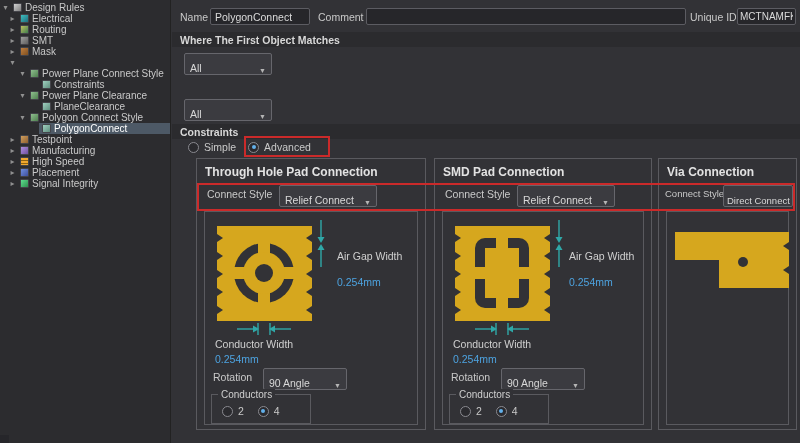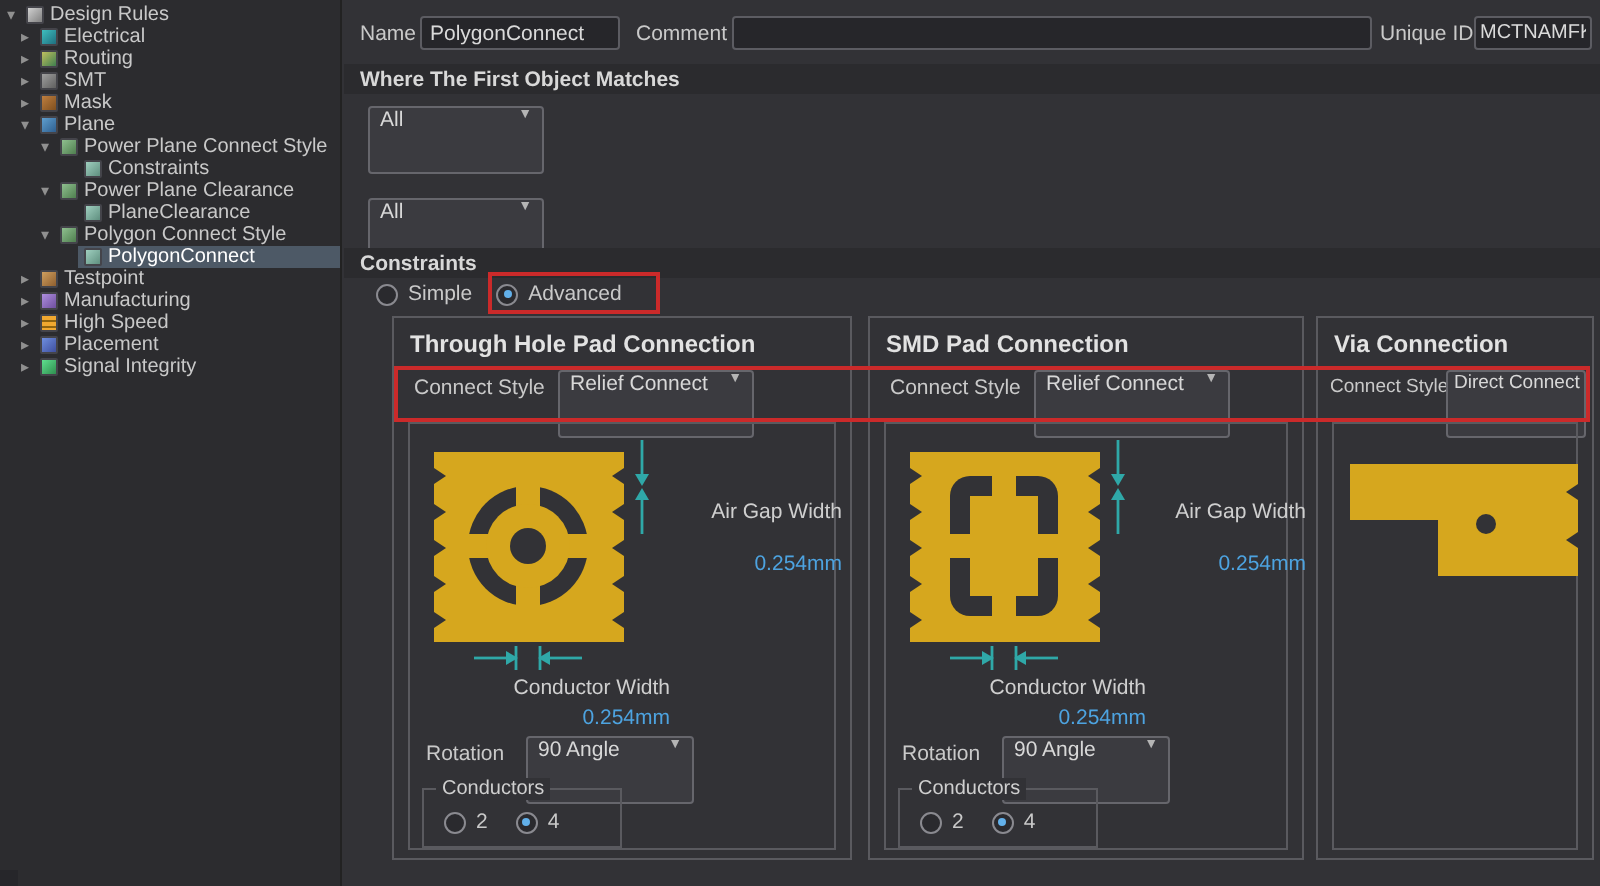--- a/index.html
+++ b/index.html
@@ -38,38 +38,38 @@
   .ic-signal{background:linear-gradient(135deg,#5fdf8f,#2f8f4f)}
   .sb-corner{position:absolute;left:0;bottom:0;width:9px;height:8px;background:#26262a}
 
   
   .main{position:absolute;left:172px;top:0;width:628px;height:443px;overflow:hidden}
   .lbl{position:absolute;font-size:10.5px;color:var(--text);white-space:nowrap}
   .band{position:absolute;left:0;right:0;height:15px;background:#2B2B2E;display:flex;align-items:center;
         padding-left:8px;font-weight:700;font-size:10.5px;color:#D8D8D8}
   .tinput{position:absolute;height:17px;background:var(--inputbg);border:1px solid var(--inputborder);
           color:#DADADA;font-family:"Liberation Sans",sans-serif;font-size:10.5px;padding:0 4px;border-radius:2px}
-  .dropdown{position:absolute;height:34px;background:var(--dropbg);border:1px solid var(--dropborder);
-            border-radius:2px;display:flex;align-items:flex-start;justify-content:space-between;
+  .dropdown{position:absolute;height:22px;background:var(--dropbg);border:1px solid var(--dropborder);
+            border-radius:2px;display:flex;align-items:flex-end;justify-content:space-between;
             padding:0 5px;font-size:10.5px;color:#D8D8D8;white-space:nowrap;overflow:hidden}
   .caret{font-size:7px;color:#B5B5B5;margin-left:5px}
   .radio{display:inline-block;width:11px;height:11px;min-width:11px;border-radius:50%;
          background:#2A2A2E;border:1px solid #8A8A90;position:relative;vertical-align:middle}
   .radio.checked::after{content:"";position:absolute;left:2.5px;top:2.5px;width:4px;height:4px;
          border-radius:50%;background:#62B0EA}
   .rlabel{font-size:10.5px;margin-left:5px;vertical-align:middle;white-space:nowrap}
   .modesel{position:absolute;display:flex;align-items:center}
 
   .panel{position:absolute;top:158px;height:272px;border:1px solid var(--border)}
   .ptitle{position:absolute;left:8px;top:6px;font-size:12px;font-weight:700;color:#E2E2E2;white-space:nowrap}
   .innerbox{position:absolute;left:7px;right:7px;top:52px;height:214px;border:1px solid var(--border)}
   .diagram{position:absolute;left:4px;top:6px}
   .dimlabel{position:absolute;font-size:10.5px;color:#CFCFCF;white-space:nowrap}
   .dimvalue{position:absolute;font-size:10.5px;color:var(--blue);white-space:nowrap}
-  .center{text-align:right}
+  .center{text-align:left}
   .groupbox{position:absolute;border:1px solid var(--border)}
   .legend{position:absolute;left:6px;top:-6px;background:var(--bg);padding:0 3px;font-size:10px;color:#CFCFCF}
   .gbrow{display:flex;align-items:center;padding:10px 0 0 10px}
 
   .annotation{position:absolute;border:2px solid var(--red);z-index:30;pointer-events:none}
 </style>
 </head>
 <body>
 
 <div class="app">
@@ -105,24 +105,20 @@
     </div>
     <div class="trow lvl1">
       <span class="arrow">▸</span>
       <span class="tsel">
           <span class="icon ic-mask"></span>
           <span class="tlabel">Mask</span>
         </span>
     </div>
     <div class="trow lvl1">
       <span class="arrow">▾</span>
-      <span class="tsel">
-          <span class="icon ic-plane"></span>
-          <span class="tlabel">Plane</span>
-        </span>
     </div>
     <div class="trow lvl2">
       <span class="arrow">▾</span>
       <span class="tsel">
           <span class="icon ic-ruletype"></span>
           <span class="tlabel">Power Plane Connect Style</span>
         </span>
     </div>
     <div class="trow lvl3">
       <span class="arrow"></span>

